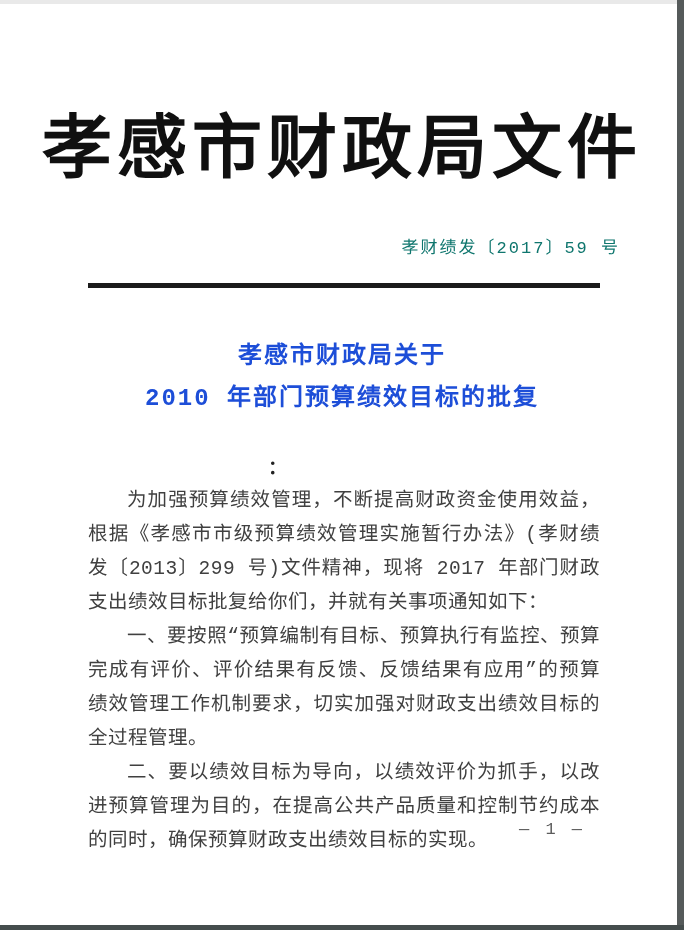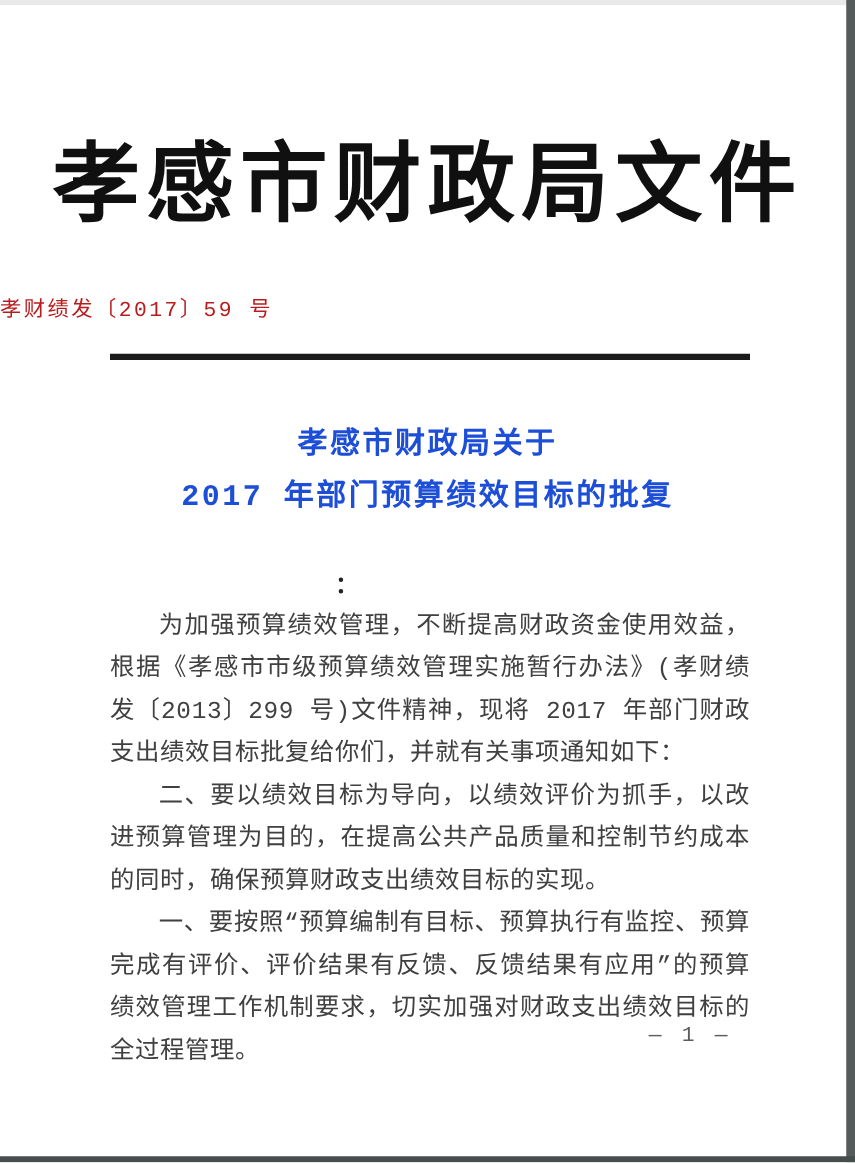--- a/index.html
+++ b/index.html
@@ -46,24 +46,24 @@
     font-weight: 900;
     letter-spacing: 5px;
     color: #101010;
     white-space: nowrap;
   }
   .doc-number {
     position: absolute;
     top: 233px;
     left: 0;
     width: 620px;
-    text-align: left;
+    text-align: right;
     font-size: 17px;
     letter-spacing: 2px;
-    color: #b91c1c;
+    color: #0f766e;
   }
   .rule {
     position: absolute;
     top: 283px;
     left: 88px;
     width: 512px;
     height: 5px;
     background: #1b1b1b;
   }
   .doc-title {
@@ -121,26 +121,26 @@
   <div class="bottom-strip"></div>
 
   <div class="header-title">孝感市财政局文件</div>
 
   <div class="doc-number">孝财绩发〔2017〕59 号</div>
 
   <div class="rule"></div>
 
   <div class="doc-title">
     <div>孝感市财政局关于</div>
-    <div>2017 年部门预算绩效目标的批复</div>
+    <div>2010 年部门预算绩效目标的批复</div>
   </div>
 
   <div class="salutation">：</div>
 
   <div class="body-text">
     <p>为加强预算绩效管理，不断提高财政资金使用效益，根据《孝感市市级预算绩效管理实施暂行办法》(孝财绩发〔2013〕299 号)文件精神，现将 2017 年部门财政支出绩效目标批复给你们，并就有关事项通知如下：</p>
+    <p>一、要按照“预算编制有目标、预算执行有监控、预算完成有评价、评价结果有反馈、反馈结果有应用”的预算绩效管理工作机制要求，切实加强对财政支出绩效目标的全过程管理。</p>
     <p>二、要以绩效目标为导向，以绩效评价为抓手，以改进预算管理为目的，在提高公共产品质量和控制节约成本的同时，确保预算财政支出绩效目标的实现。</p>
-    <p>一、要按照“预算编制有目标、预算执行有监控、预算完成有评价、评价结果有反馈、反馈结果有应用”的预算绩效管理工作机制要求，切实加强对财政支出绩效目标的全过程管理。</p>
   </div>
 
   <div class="page-number">— 1 —</div>
 
 </div>
 
 </body></html>

